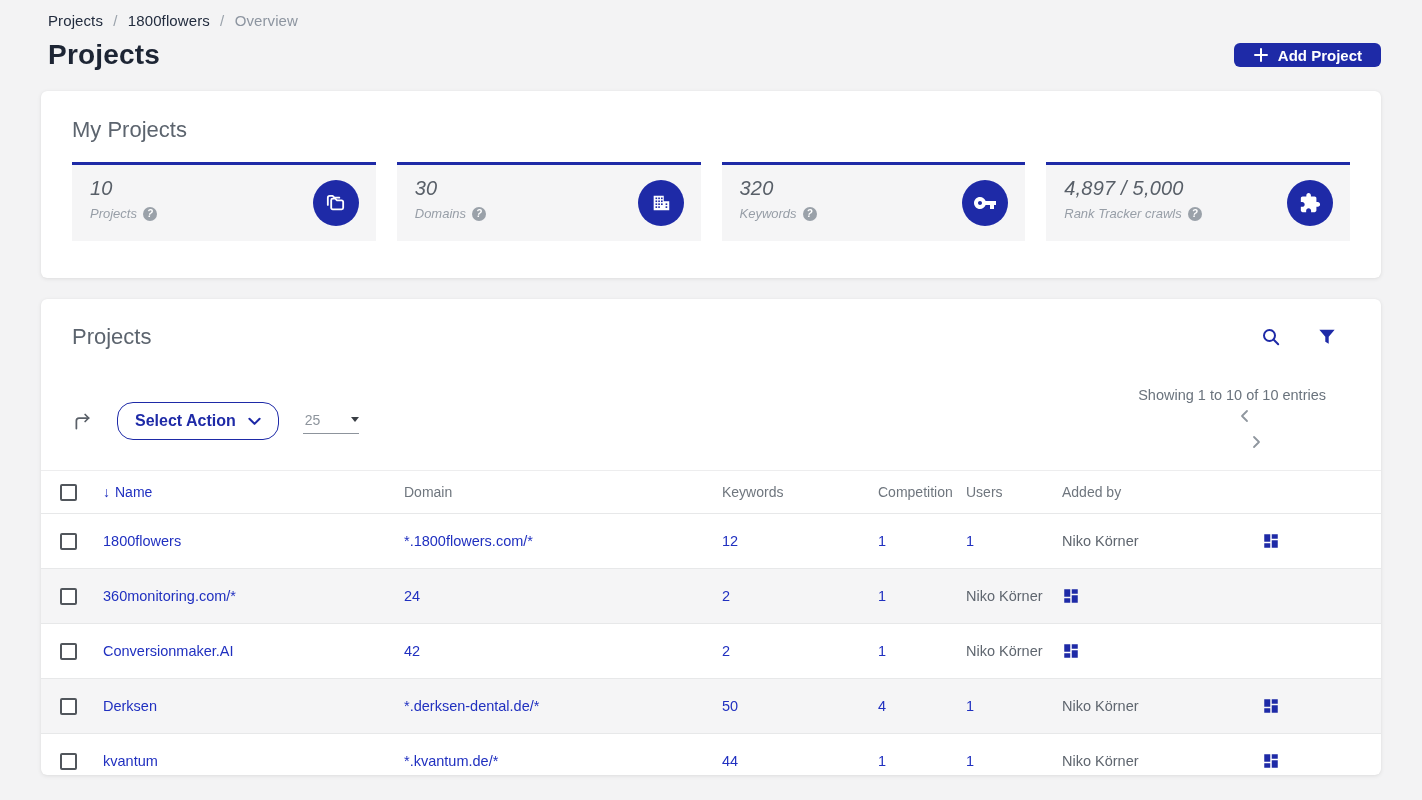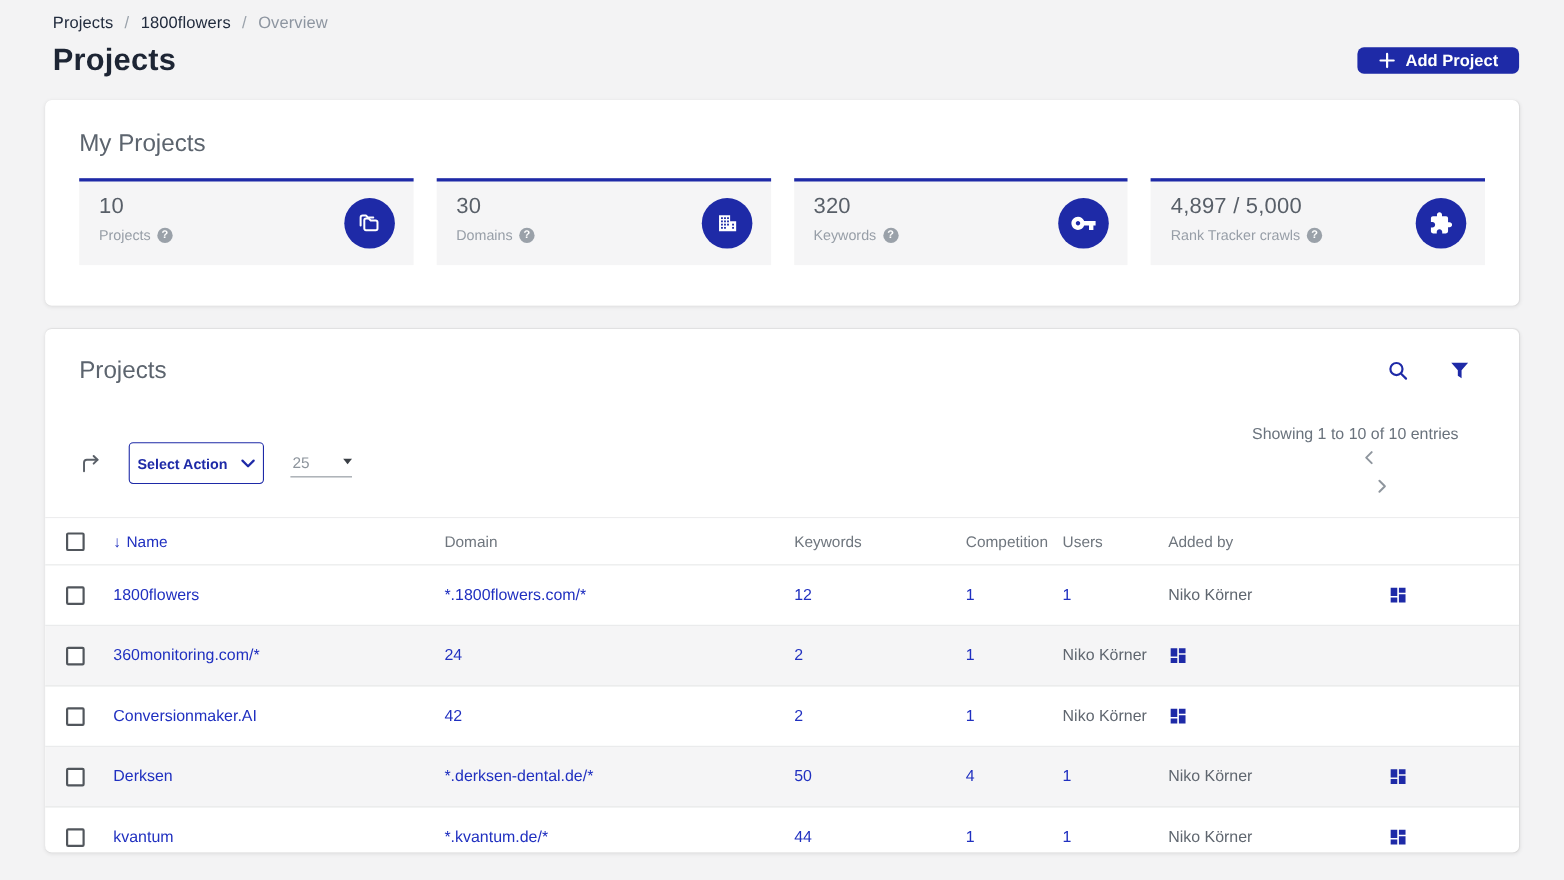--- a/index.html
+++ b/index.html
@@ -29,21 +29,21 @@
   
   .panel {
     background:#fff; border-radius:6px;
     box-shadow:0 1px 4px rgba(0,0,0,.09), 0 0 1px rgba(0,0,0,.06);
     margin-bottom:21px;
   }
   .panel-title { font-size:22px; color:#5c646e; font-weight:400; }
 
   
   .panel-stats { padding:26px 31px 37px; }
-  .stats-row { display:flex; gap:21px; margin-top:19px; }
+  .stats-row { display:flex; gap:21px; margin-top:19px;font-style:italic; }
   .stat-card {
     flex:1; position:relative;
     background:#f5f5f6; border-top:3px solid #1e2aa7;
     padding:12px 18px 14px; height:79px;
   }
   .stat-value { font-size:20px; color:#585f68; letter-spacing:.2px; }
   .stat-label-row { display:flex; align-items:center; gap:6px; margin-top:6px; }
   .stat-label { font-size:13px; color:#979ea7; }
   .help-dot {
     width:14px; height:14px; border-radius:50%;
@@ -60,22 +60,22 @@
   .panel-table { padding:25px 0 0; height:476px; overflow:hidden; }
   .table-head-row { display:flex; justify-content:space-between; align-items:center; padding:0 31px; }
   .head-icons { display:flex; align-items:center; gap:33px; margin-right:12px; }
   .icon-btn { background:none; border:none; cursor:pointer; display:flex; padding:2px; }
 
   .toolbar { display:flex; justify-content:space-between; align-items:center; margin-top:37px; padding:0 31px; }
   .toolbar-left { display:flex; align-items:center; gap:24px; }
   .share-arrow { display:flex; cursor:pointer; }
   .btn-outline {
     display:flex; align-items:center; gap:12px;
-    background:#fff; border:1.5px solid #1e2aa7; border-radius:4px;
-    height:38px; padding:0 7px; color:#1e2aa7; font-size:13px; font-weight:600;
+    background:#fff; border:1.5px solid #1e2aa7; border-radius:16px;
+    height:38px; padding:0 17px; color:#1e2aa7; font-size:16px; font-weight:600;
     font-family:"Liberation Sans", sans-serif; cursor:pointer;
   }
   .pagesize {
     position:relative; width:56px; border-bottom:1px solid #8d949c;
     font-size:14px; color:#8d949c; padding:3px 2px 5px; cursor:pointer;
   }
   .pagesize .caret {
     position:absolute; right:0; top:8px;
     width:0; height:0; border-left:4px solid transparent; border-right:4px solid transparent;
     border-top:5px solid #3a3f45;

